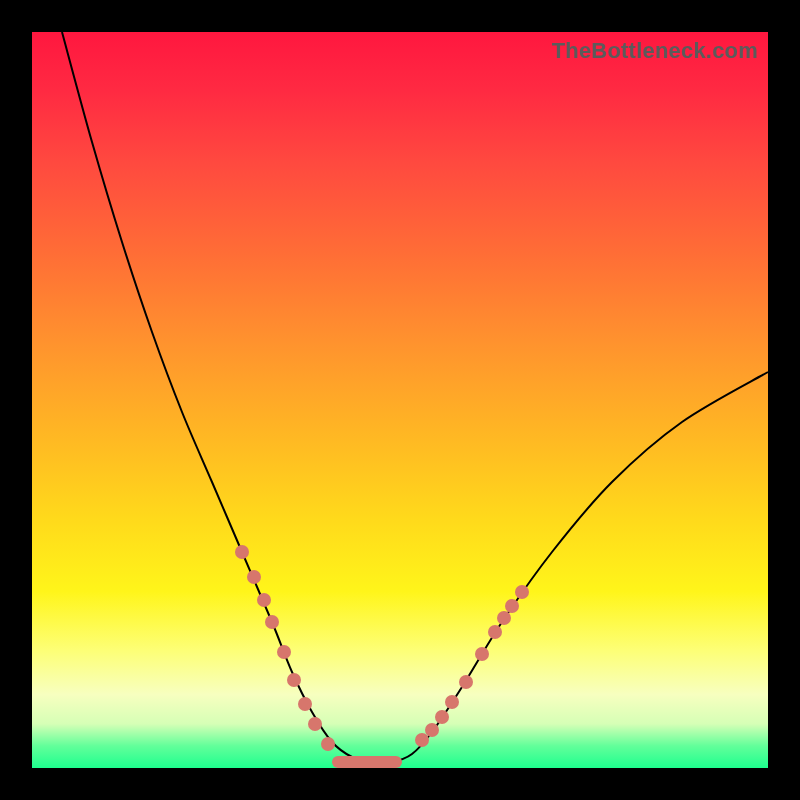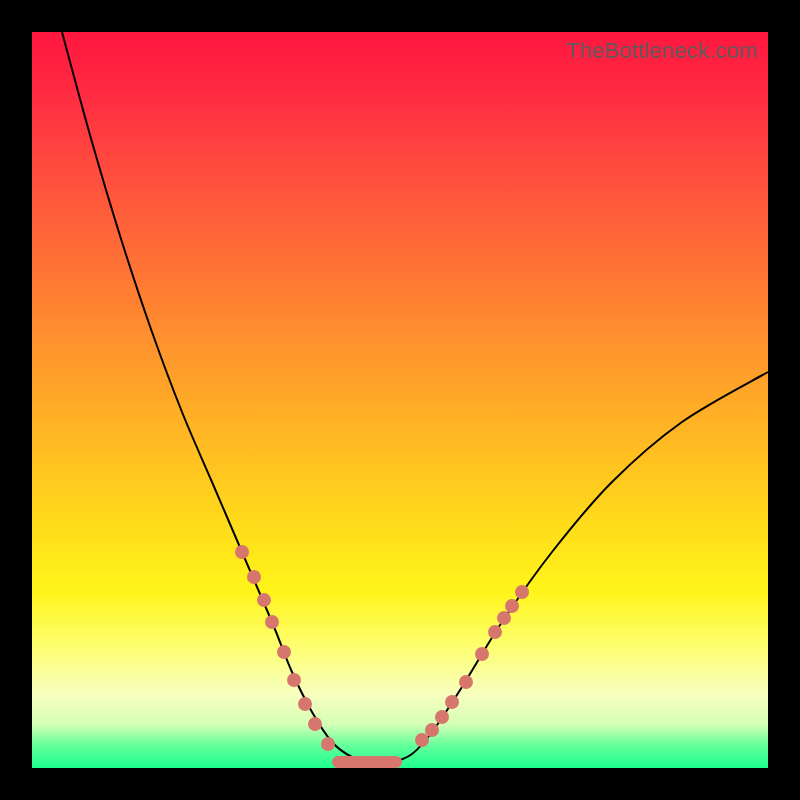--- a/index.html
+++ b/index.html
@@ -41,21 +41,21 @@
       #62ff9a 97%,
       #1eff8e 100%
     );
   }
   .watermark {
     position: absolute;
     top: 6px;
     right: 10px;
     color: #5b5b5b;
     font-size: 22px;
-    font-weight: 400;
+    font-weight: 700;
     letter-spacing: 0.2px;
     user-select: none;
   }
   svg.curve {
     position: absolute;
     left: 0;
     top: 0;
     width: 736px;
     height: 736px;
     overflow: visible;

